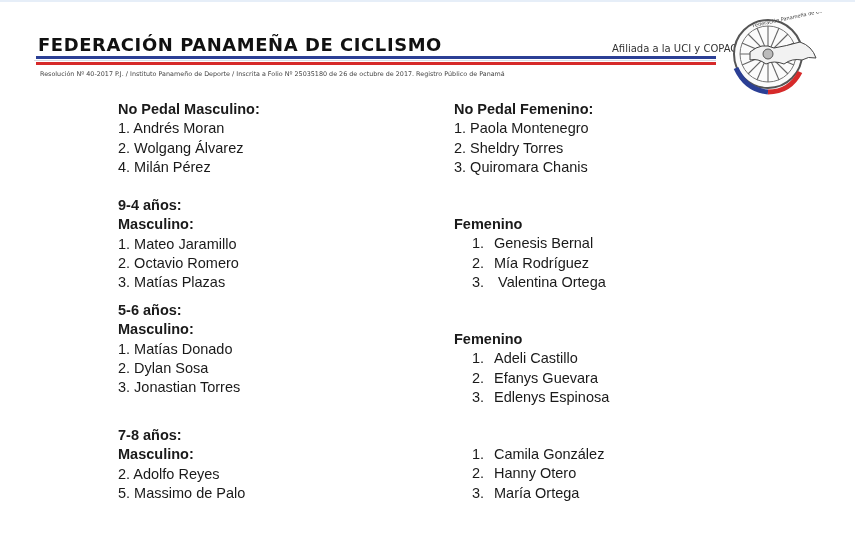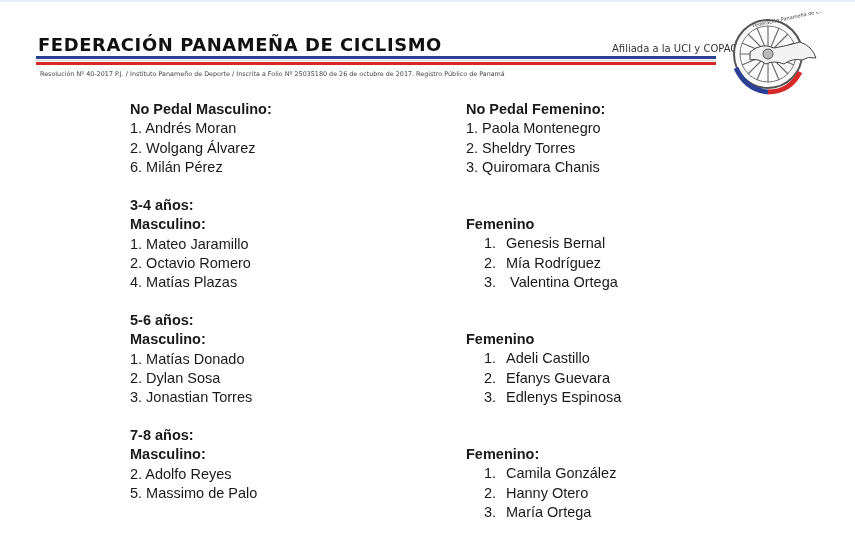--- a/index.html
+++ b/index.html
@@ -22,21 +22,21 @@
   .hdr-legal {
     position: absolute; left: 40px; top: 70px; font-size: 6.4px; color: #444;
     font-family: "DejaVu Sans", sans-serif; white-space: nowrap; text-align: center;
   }
   .logo { position: absolute; left: 722px; top: 12px; width: 100px; height: 86px; }
 
   .col { position: absolute; top: 100px; }
   .col-left { left: 118px; }
   .col-right { left: 454px; }
   .section { position: absolute; left: 0; width: 320px; }
-  .line { font-size: 14.5px; line-height: 19.3px; height: 19.3px; white-space: nowrap; margin-left: 12px; }
+  .line { font-size: 14.5px; line-height: 19.3px; height: 19.3px; white-space: nowrap; }
   .bold { font-weight: bold; }
   .indent .num { display: inline-block; width: 40px; text-align: right; padding-right: 10px; box-sizing: border-box; }
 </style>
 </head>
 <body>
 
 <div class="topline"></div>
 
 <div>
   <div class="hdr-title">FEDERACIÓN PANAMEÑA DE CICLISMO</div>
@@ -65,32 +65,32 @@
     <path d="M46 80 Q68 80 78 60" fill="none" stroke="#d62a2a" stroke-width="5"></path>
     <text x="30" y="12" font-size="5" fill="#444" font-family="DejaVu Sans, sans-serif" transform="rotate(-12 46 10)">Federación Panameña de Ciclismo</text>
   </svg>
 </div>
 
 <div class="col col-left">
   <div class="section" style="top:0px">
     <div class="line bold">No Pedal Masculino:</div>
     <div class="line">1. Andrés Moran</div>
     <div class="line">2. Wolgang Álvarez</div>
-    <div class="line">6. Milán Pérez</div>
+    <div class="line">4. Milán Pérez</div>
   </div>
 
   <div class="section" style="top:96px">
-    <div class="line bold">3-4 años:</div>
+    <div class="line bold">9-4 años:</div>
     <div class="line bold">Masculino:</div>
     <div class="line">1. Mateo Jaramillo</div>
     <div class="line">2. Octavio Romero</div>
-    <div class="line">4. Matías Plazas</div>
+    <div class="line">3. Matías Plazas</div>
   </div>
 
-  <div class="section" style="top:211px">
+  <div class="section" style="top:201px">
     <div class="line bold">5-6 años:</div>
     <div class="line bold">Masculino:</div>
     <div class="line">1. Matías Donado</div>
     <div class="line">2. Dylan Sosa</div>
     <div class="line">3. Jonastian Torres</div>
   </div>
 
   <div class="section" style="top:326px">
     <div class="line bold">7-8 años:</div>
     <div class="line bold">Masculino:</div>
@@ -115,18 +115,17 @@
   </div>
 
   <div class="section indent" style="top:230px">
     <div class="line bold">Femenino</div>
     <div class="line"><span class="num">1.</span><span>Adeli Castillo</span></div>
     <div class="line"><span class="num">2.</span><span>Efanys Guevara</span></div>
     <div class="line"><span class="num">3.</span><span>Edlenys Espinosa</span></div>
   </div>
 
   <div class="section indent" style="top:345px">
-    <div class="line bold">Femenino:</div>
     <div class="line"><span class="num">1.</span><span>Camila González</span></div>
     <div class="line"><span class="num">2.</span><span>Hanny Otero</span></div>
     <div class="line"><span class="num">3.</span><span>María Ortega</span></div>
   </div>
 </div>
 
 </body></html>

